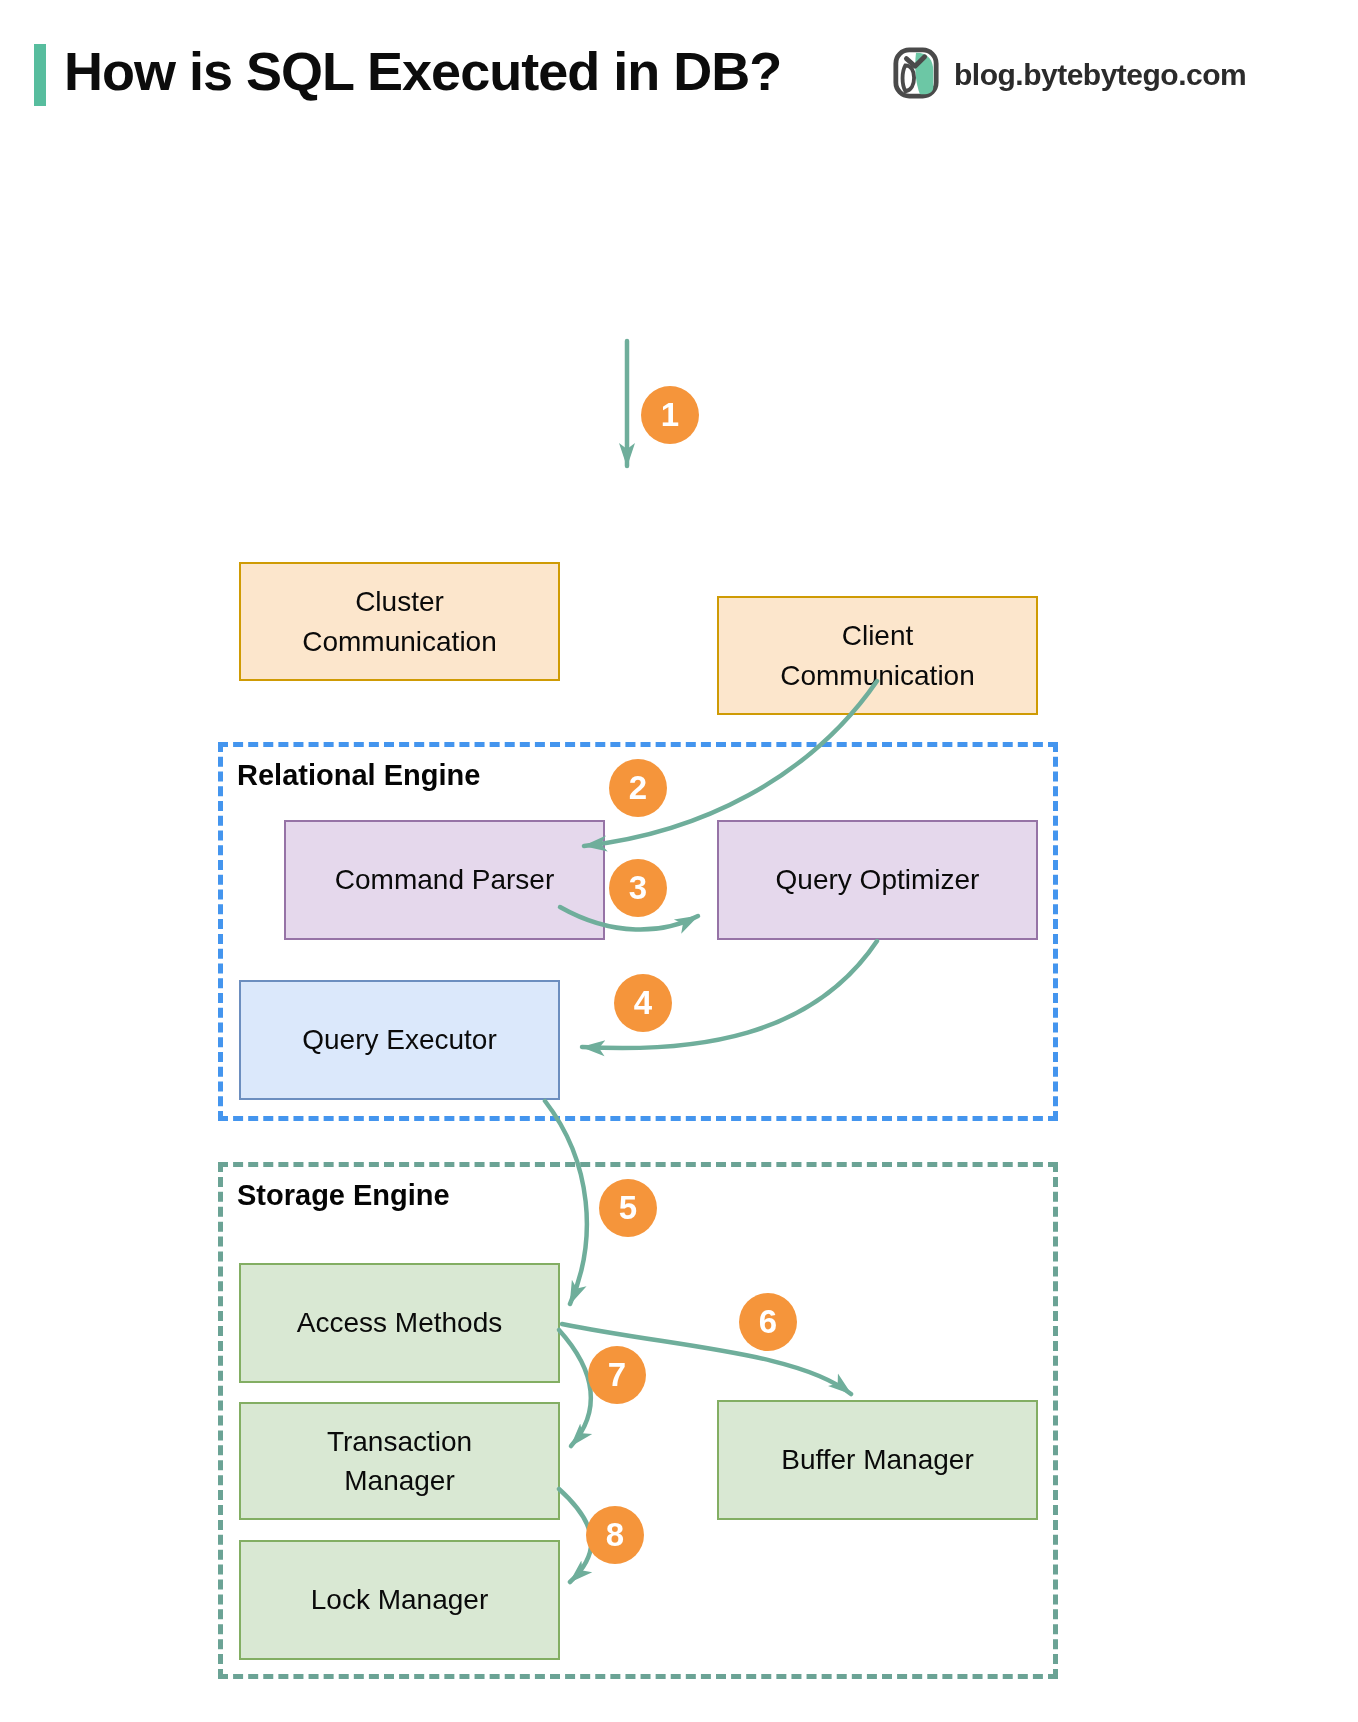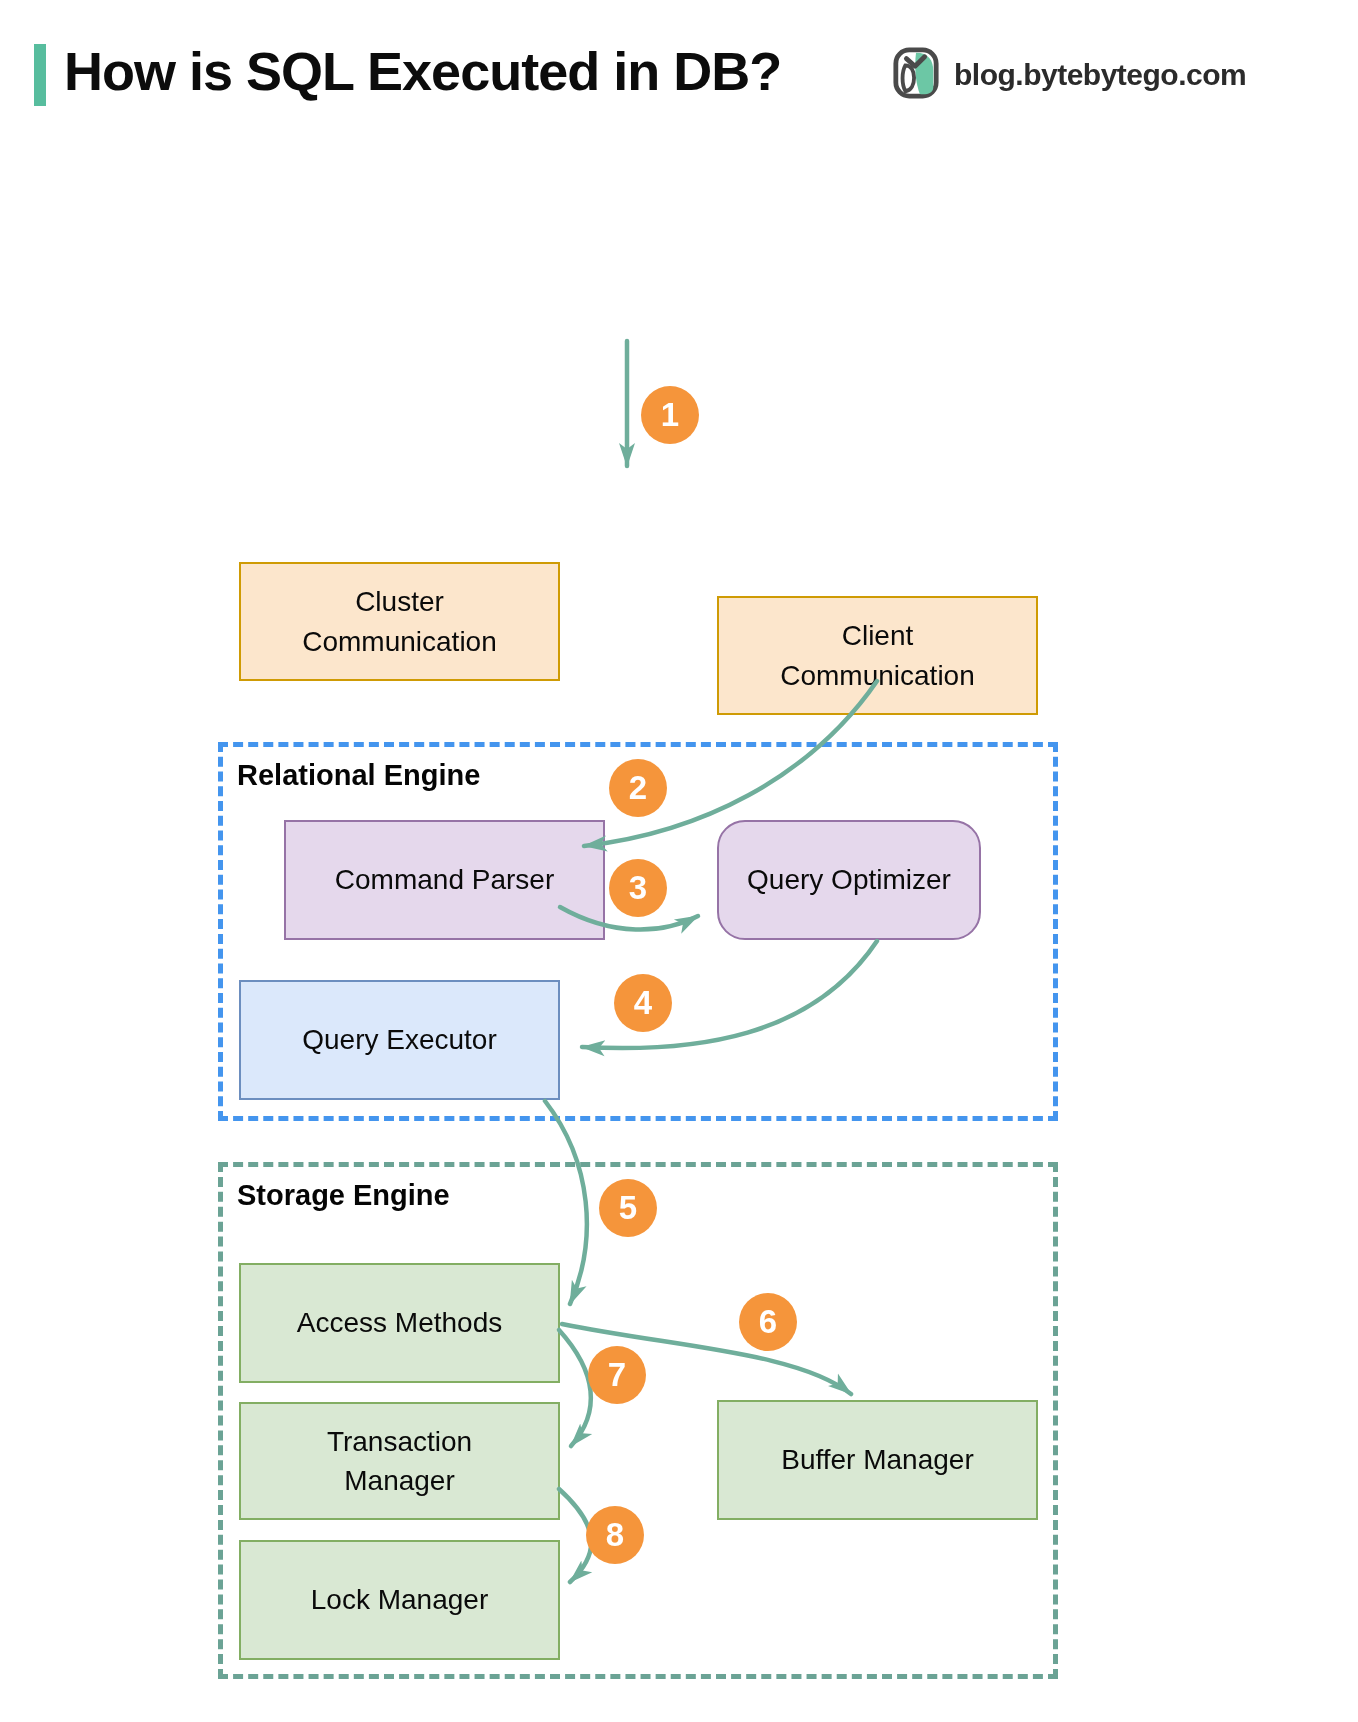--- a/index.html
+++ b/index.html
@@ -29,21 +29,21 @@
   .node { position:absolute; box-sizing:border-box; display:flex; align-items:center;
     justify-content:center; text-align:center; font-size:28px; color:#0a0a0a;
     white-space:pre-line; line-height:1.4; z-index:2; }
   .node-peach  { background:var(--peach-fill,#FCE6CC);  border:2px solid var(--peach-stroke,#CF9B04); }
   .node-purple { background:var(--purple-fill,#E5D8EC); border:2px solid var(--purple-stroke,#9673A6); }
   .node-blue   { background:var(--blue-fill,#DBE8FB);   border:2px solid var(--blue-stroke,#6C8EBF); }
   .node-green  { background:var(--green-fill,#D9E8D3);  border:2px solid var(--green-stroke,#83AE63); }
   #node-cluster  { left:239px; top:562px;  width:321px; height:119px; }
   #node-client   { left:717px; top:562px;  width:321px; height:119px;margin-top:34px; }
   #node-parser   { left:239px; top:820px;  width:321px; height:120px;margin-left:45px; }
-  #node-optimizer{ left:717px; top:820px;  width:264px; height:120px;border-radius:28px; }
+  #node-optimizer{ left:717px; top:820px;  width:321px; height:120px; }
   #node-executor { left:239px; top:980px;  width:321px; height:120px; }
   #node-access   { left:239px; top:1263px; width:321px; height:120px; }
   #node-txn      { left:239px; top:1402px; width:321px; height:118px; }
   #node-lock     { left:239px; top:1540px; width:321px; height:120px; }
   #node-buffer   { left:717px; top:1400px; width:321px; height:120px; }
   
   .arrows { position:absolute; left:0; top:0; width:1358px; height:1722px;
     z-index:3; pointer-events:none; }
   .arrows path.flow { fill:none; stroke:var(--arrow,#6FAE9B); stroke-width:4.5px; stroke-linecap:round; }
   

